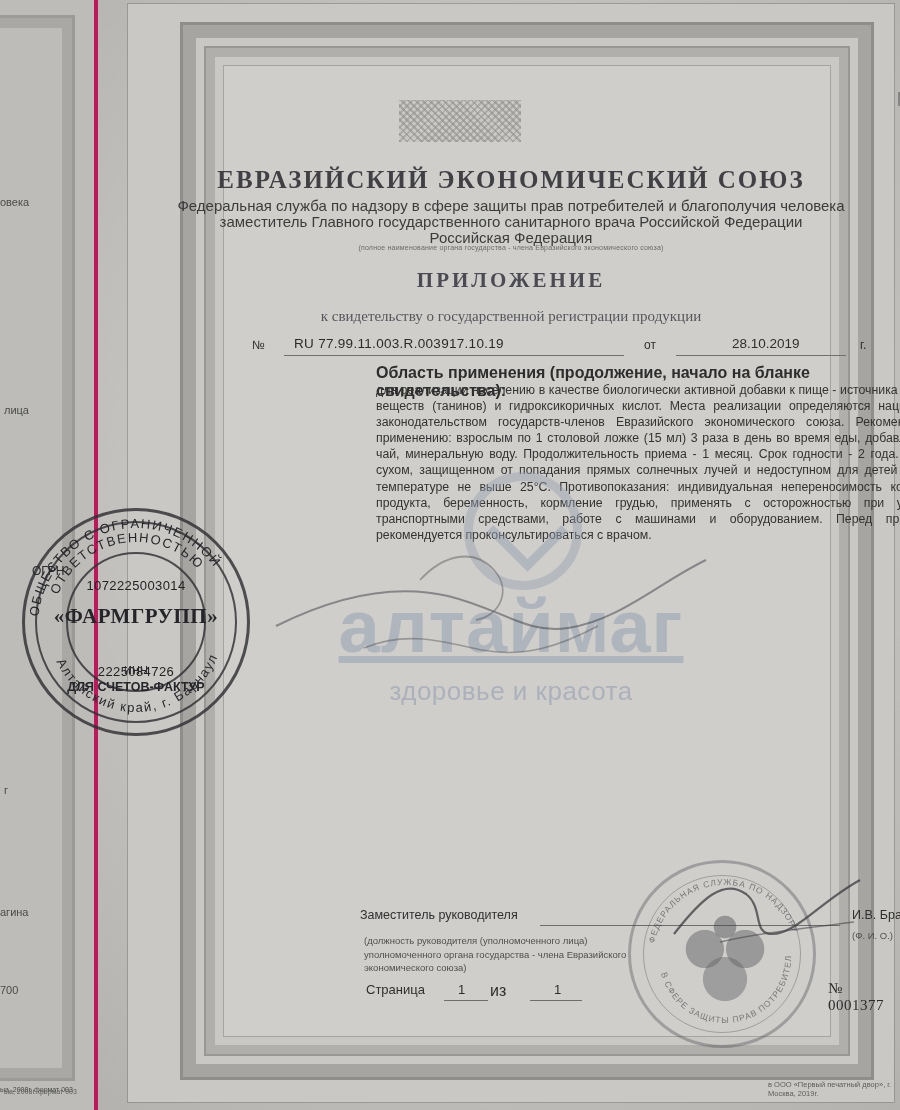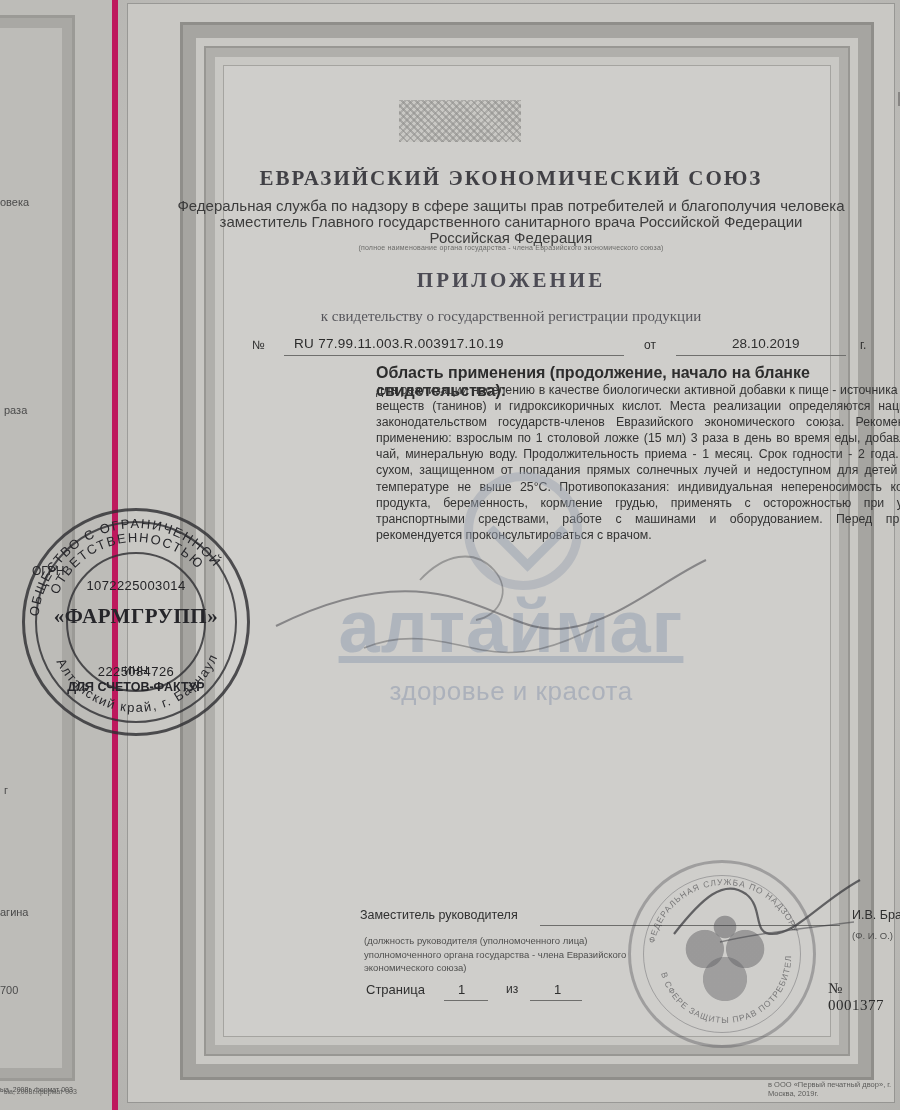--- a/index.html
+++ b/index.html
@@ -25,23 +25,23 @@
     position: absolute; inset: 0;
     background:
       radial-gradient(ellipse at 55% 45%, rgba(255,255,255,0.28) 0%, rgba(255,255,255,0.06) 45%, rgba(90,90,88,0.18) 100%);
     pointer-events: none;
   }
 
   
   .left-sheet {
     position: absolute;
     left: 0; top: 0;
-    width: 118px; height: 1110px;
+    width: 98px; height: 1110px;
     background: #bdbcb8;
-    border-right: 6px solid #be185d;
+    border-right: 4px solid #be185d;
   }
   .left-sheet .lframe {
     position: absolute;
     left: -40px; top: 18px;
     width: 112px; height: 1060px;
     border: 10px solid #a9a8a4;
     outline: 3px solid #9b9a96;
   }
   .left-text {
     position: absolute;
@@ -108,21 +108,21 @@
     left: 128px; top: 0;
     width: 766px; height: 1100px;
     color: #3a3a39;
   }
 
   .eaeu-title {
     position: absolute;
     top: 166px; left: 0; width: 766px;
     text-align: center;
     font-family: "Liberation Serif", serif;
-    font-size: 21px;
+    font-size: 25px;
     letter-spacing: 2.0px;
     color: #35353a;
     font-weight: 700;
     opacity: .92;
   }
 
   .org-lines {
     position: absolute;
     top: 198px; left: 0; width: 766px;
     text-align: center;
@@ -344,21 +344,21 @@
     top: 930px; left: 724px;
     font-size: 9.5px; color: #4f4f4e;
   }
   .page-row {
     position: absolute;
     top: 982px; left: 238px; width: 320px;
     font-size: 13px; color: #2f2f2f;
   }
   .page-row .lbl { position: absolute; left: 0; top: 0; font-family:Liberation Sans, sans-serif; }
   .page-row .cur { position: absolute; left: 92px; top: 0; }
-  .page-row .iz { position: absolute; left: 140px; top: 0; font-size: 12px; }
+  .page-row .iz { position: absolute; left: 124px; top: 0; font-size: 16px; }
   .page-row .tot { position: absolute; left: 188px; top: 0; }
   .page-row .r1 { position: absolute; left: 78px; top: 18px; width: 44px; border-bottom: 1px solid #6e6e6c; }
   .page-row .r2 { position: absolute; left: 164px; top: 18px; width: 52px; border-bottom: 1px solid #6e6e6c; }
   .blank-no {
     position: absolute;
     top: 980px; left: 700px;
     font-family: "Liberation Serif", serif;
     font-size: 15px; color: #2c2c2c; letter-spacing: .5px;
   }
   .tiny-left {
@@ -373,21 +373,21 @@
   }
 </style>
 </head>
 <body>
 
 <div id="scan"></div>
 
 <div class="left-sheet">
   <div class="lframe"></div>
   <div class="left-text" style="top:196px;left:0;">овека</div>
-  <div class="left-text" style="top:404px;left:4px;">раза</div>
+  <div class="left-text" style="top:404px;left:4px;">лица</div>
   <div class="left-text" style="top:784px;left:4px;">г</div>
   <div class="left-text" style="top:906px;left:0;">агина</div>
   <div class="left-text" style="top:984px;left:0;">700</div>
   <div class="left-text" style="top:1086px;left:0;font-size:7px;">ыа, 2008г.  формат 003</div>
 </div>
 
 <div class="sheet">
   <div class="border-outer"></div>
   <div class="border-mid"></div>
   <div class="border-inner"></div>

